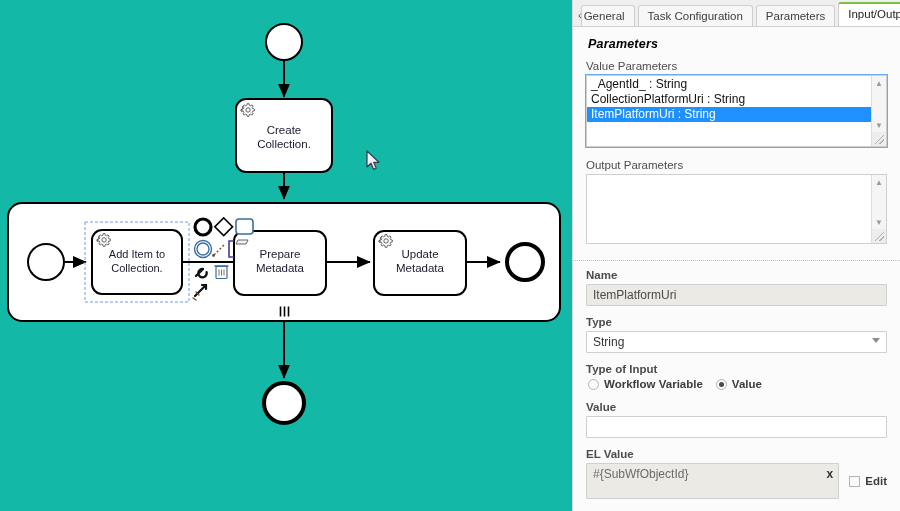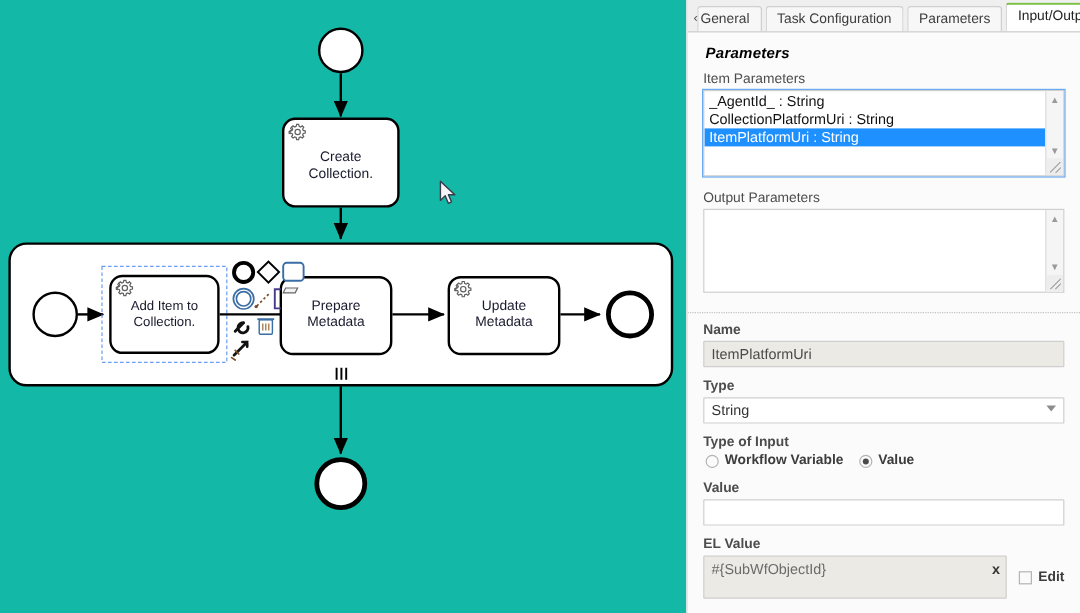--- a/index.html
+++ b/index.html
@@ -337,21 +337,21 @@
       <div class="tab clipped-left">General</div>
       <div class="tab">Task Configuration</div>
       <div class="tab">Parameters</div>
       <div class="tab active">Input/Output</div>
 
     </div>
 
     <div class="sect">
       <div class="sect-title">Parameters</div>
 
-      <div class="flabel">Item Parameters</div>
+      <div class="flabel">Value Parameters</div>
 
       <div class="listbox">
         <div class="rows">
           <div class="lrow">_AgentId_ : String</div>
           <div class="lrow">CollectionPlatformUri : String</div>
           <div class="lrow sel">ItemPlatformUri : String</div>
         </div>
         <div class="sbar">
           <div class="arr up">▲</div>
           <div class="arr dn">▼</div>

